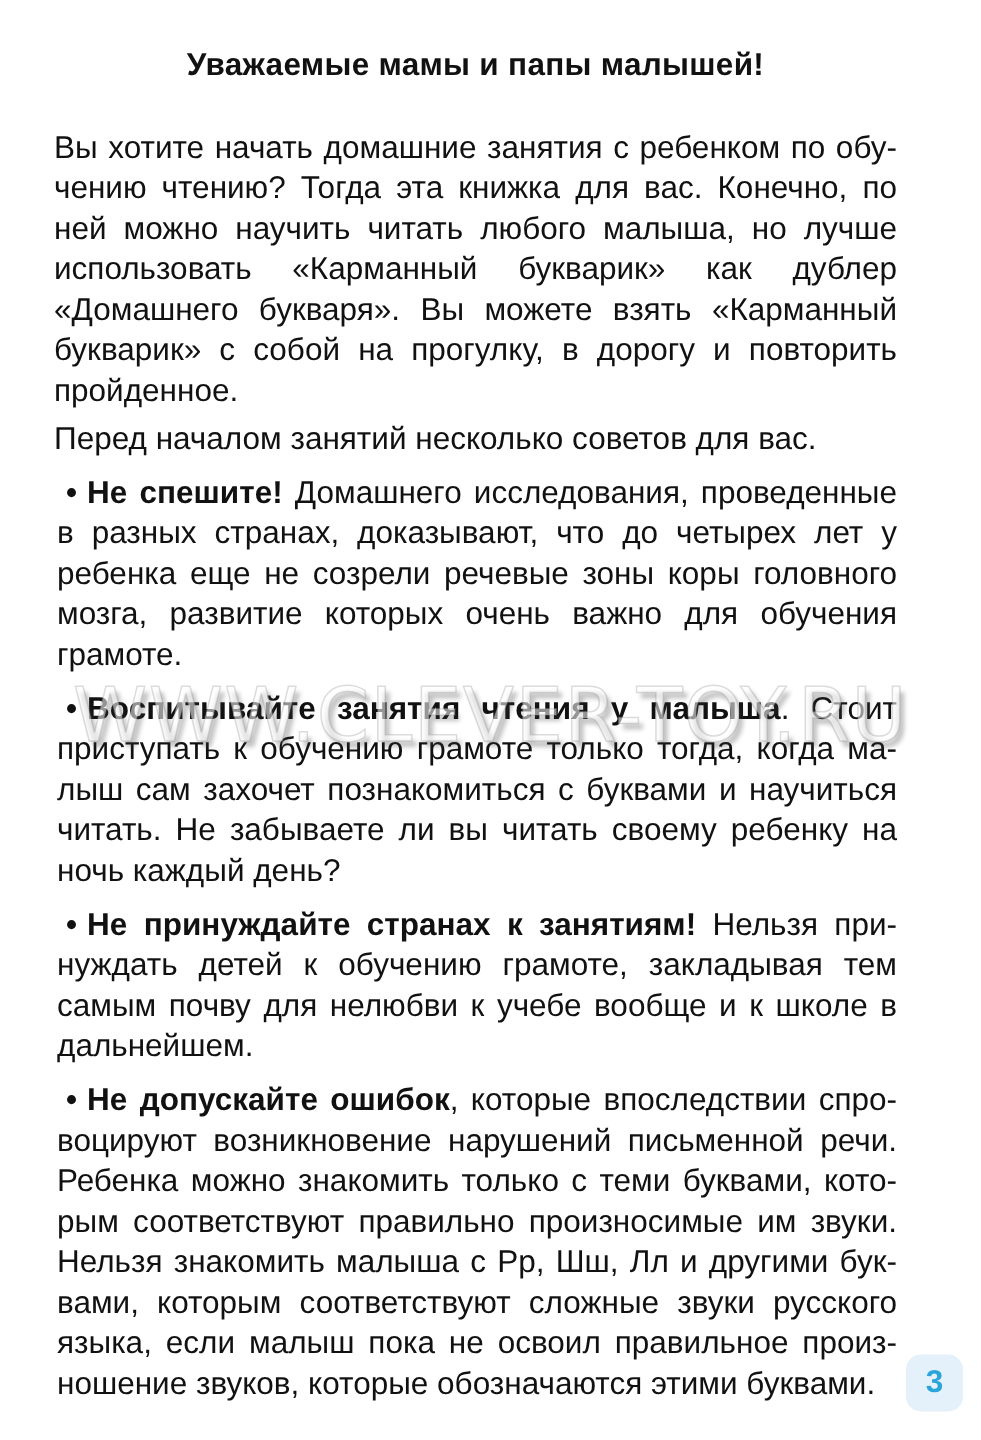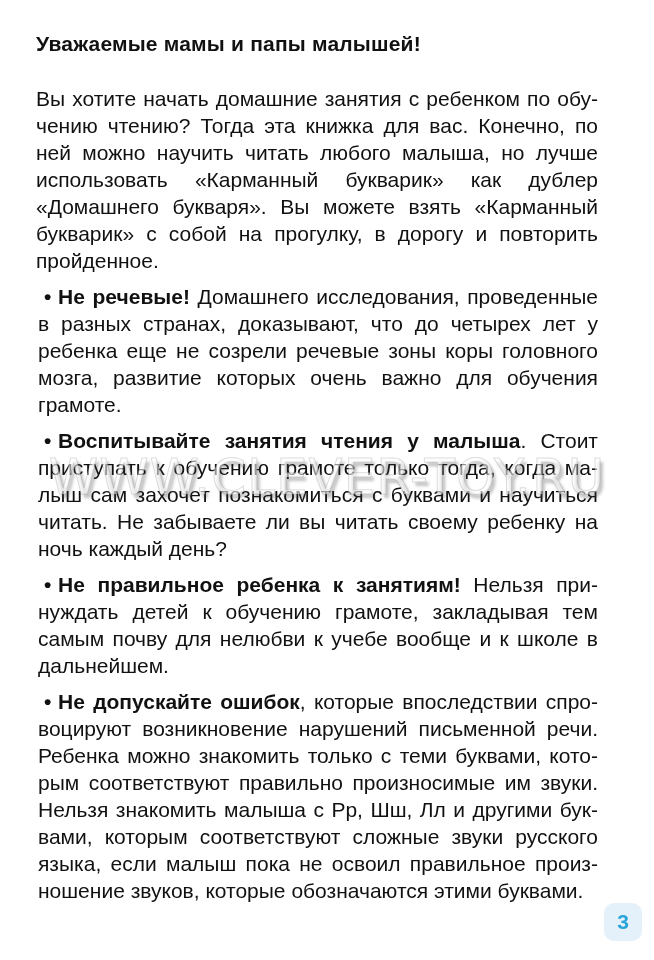--- a/index.html
+++ b/index.html
@@ -17,20 +17,21 @@
     overflow: hidden;
   }
   .content {
     position: absolute;
     left: 36px; top: 0;
     width: 562px;
   }
   .title {
     margin-top: 31px;
     margin-bottom: 28px;
+    text-align: center;
     font-weight: bold;
     font-size: 21px;
     line-height: 26px;
     letter-spacing: 0.2px;
   }
   p.body-par, p.tip {
     font-size: 21px;
     line-height: 27px;
     text-align: justify;
     hyphens: manual;
@@ -80,31 +81,32 @@
 <body>
 
 <div class="page">
 
   <div class="content">
 
     <h1 class="title">Уважаемые мамы и папы малышей!</h1>
 
     <p class="body-par">Вы хотите начать домашние занятия с ребенком по обу­чению чтению? Тогда эта книжка для вас. Конечно, по ней можно научить читать любого малыша, но лучше исполь­зовать «Карманный букварик» как дублер «Домашнего букваря». Вы можете взять «Карманный букварик» с собой на прогулку, в дорогу и повторить пройденное.</p>
 
+    <p class="body-par lead-in">Перед началом занятий несколько советов для вас.</p>
 
     <p class="tip">
-      <span class="bullet">•</span><span class="b">Не речевые!</span><span> Домашнего исследования, проведенные в разных странах, доказывают, что до четырех лет у ребенка еще не созрели речевые зоны коры головно­го мозга, развитие которых очень важно для обучения грамоте.</span>
+      <span class="bullet">•</span><span class="b">Не спешите!</span><span> Домашнего исследования, проведенные в разных странах, доказывают, что до четырех лет у ребенка еще не созрели речевые зоны коры головно­го мозга, развитие которых очень важно для обучения грамоте.</span>
     </p>
 
     <p class="tip">
       <span class="bullet">•</span><span class="b">Воспитывайте занятия чтения у малыша</span><span>. Стоит приступать к обучению грамоте только тогда, когда ма­лыш сам захочет познакомиться с буквами и научиться читать. Не забываете ли вы читать своему ребенку на ночь каждый день?</span>
     </p>
 
     <p class="tip">
-      <span class="bullet">•</span><span class="b">Не правильное ребенка к занятиям!</span><span> Нельзя при­нуждать детей к обучению грамоте, закладывая тем самым почву для нелюбви к учебе вообще и к школе в дальнейшем.</span>
+      <span class="bullet">•</span><span class="b">Не принуждайте странах к занятиям!</span><span> Нельзя при­нуждать детей к обучению грамоте, закладывая тем самым почву для нелюбви к учебе вообще и к школе в дальнейшем.</span>
     </p>
 
     <p class="tip">
       <span class="bullet">•</span><span class="b">Не допускайте ошибок</span><span>, которые впоследствии спро­воцируют возникновение нарушений письменной речи. Ребенка можно знакомить только с теми буквами, кото­рым соответствуют правильно произносимые им звуки. Нельзя знакомить малыша с Рр, Шш, Лл и другими бук­вами, которым соответствуют сложные звуки русского языка, если малыш пока не освоил правильное произ­ношение звуков, которые обозначаются этими буквами.</span>
     </p>
 
   </div>
 
   <div class="watermark">WWW.CLEVER-TOY.RU</div>
 

